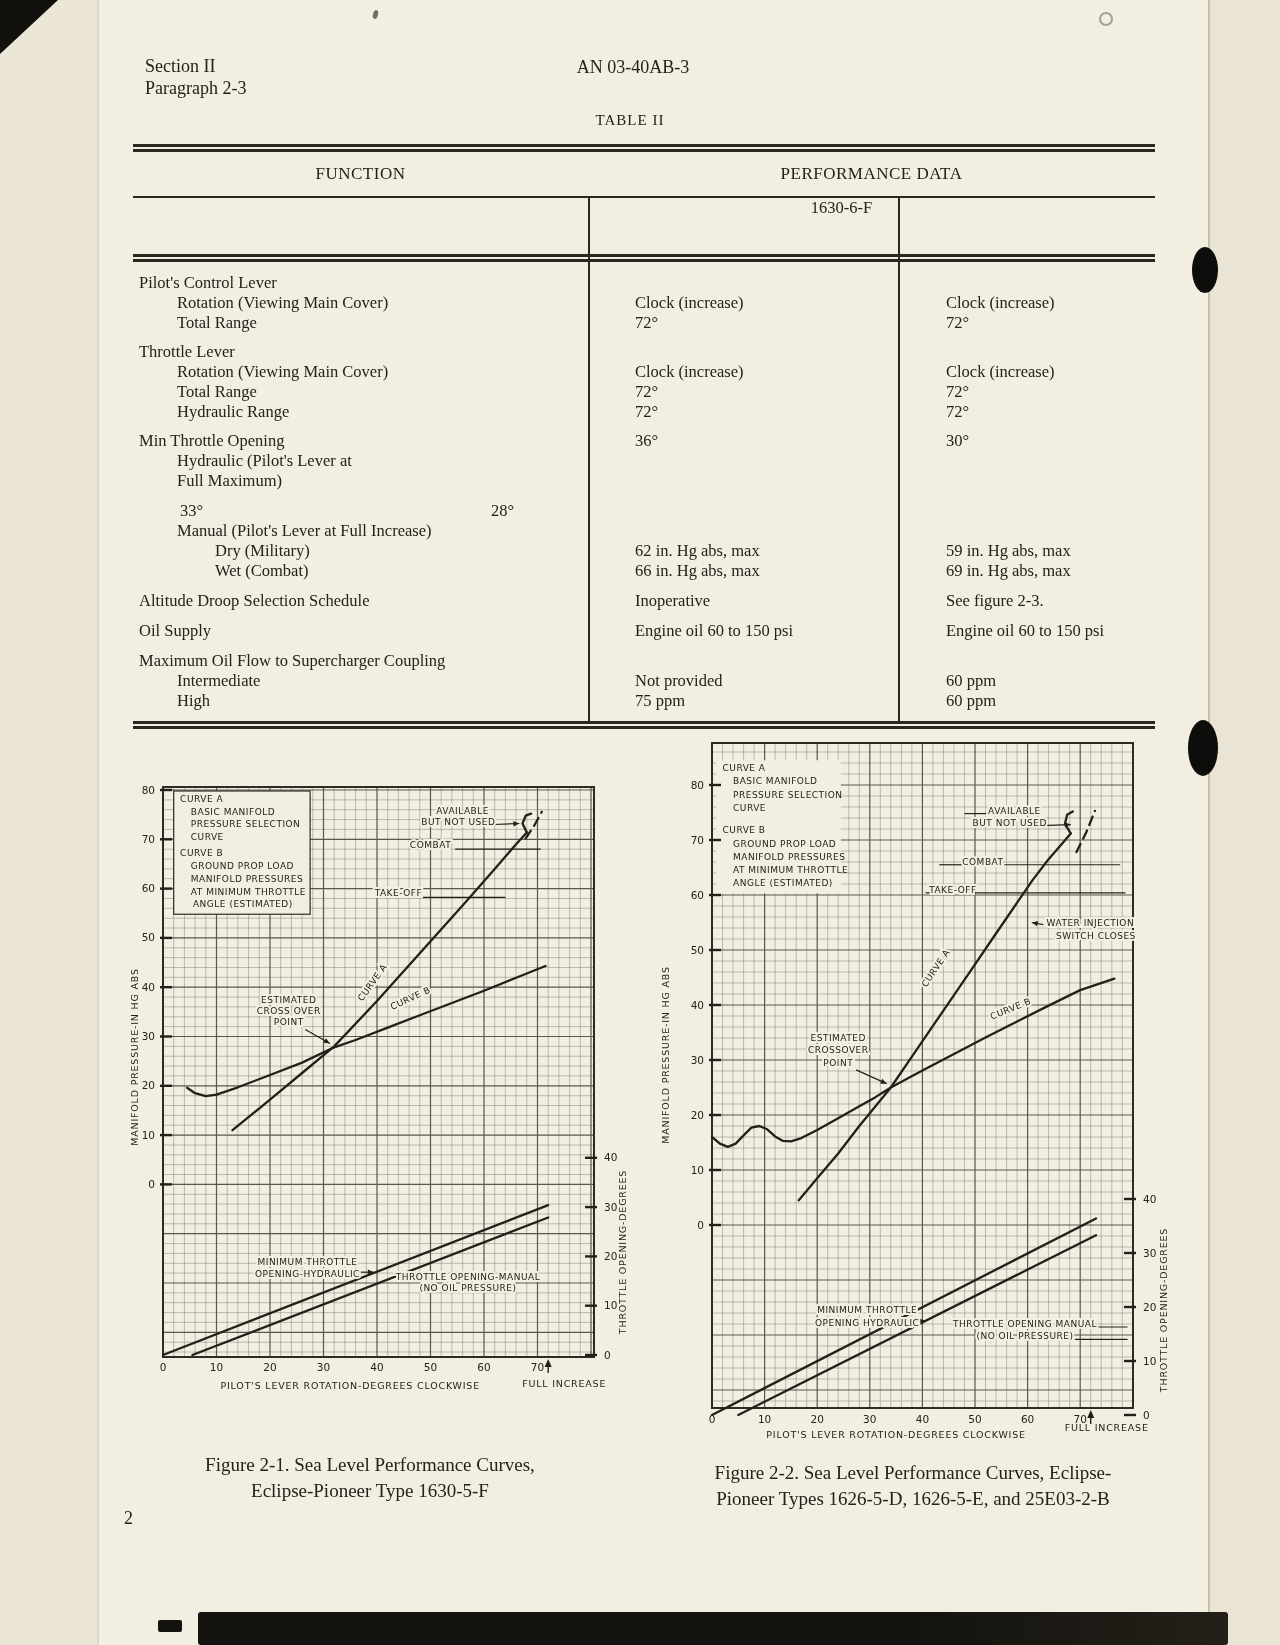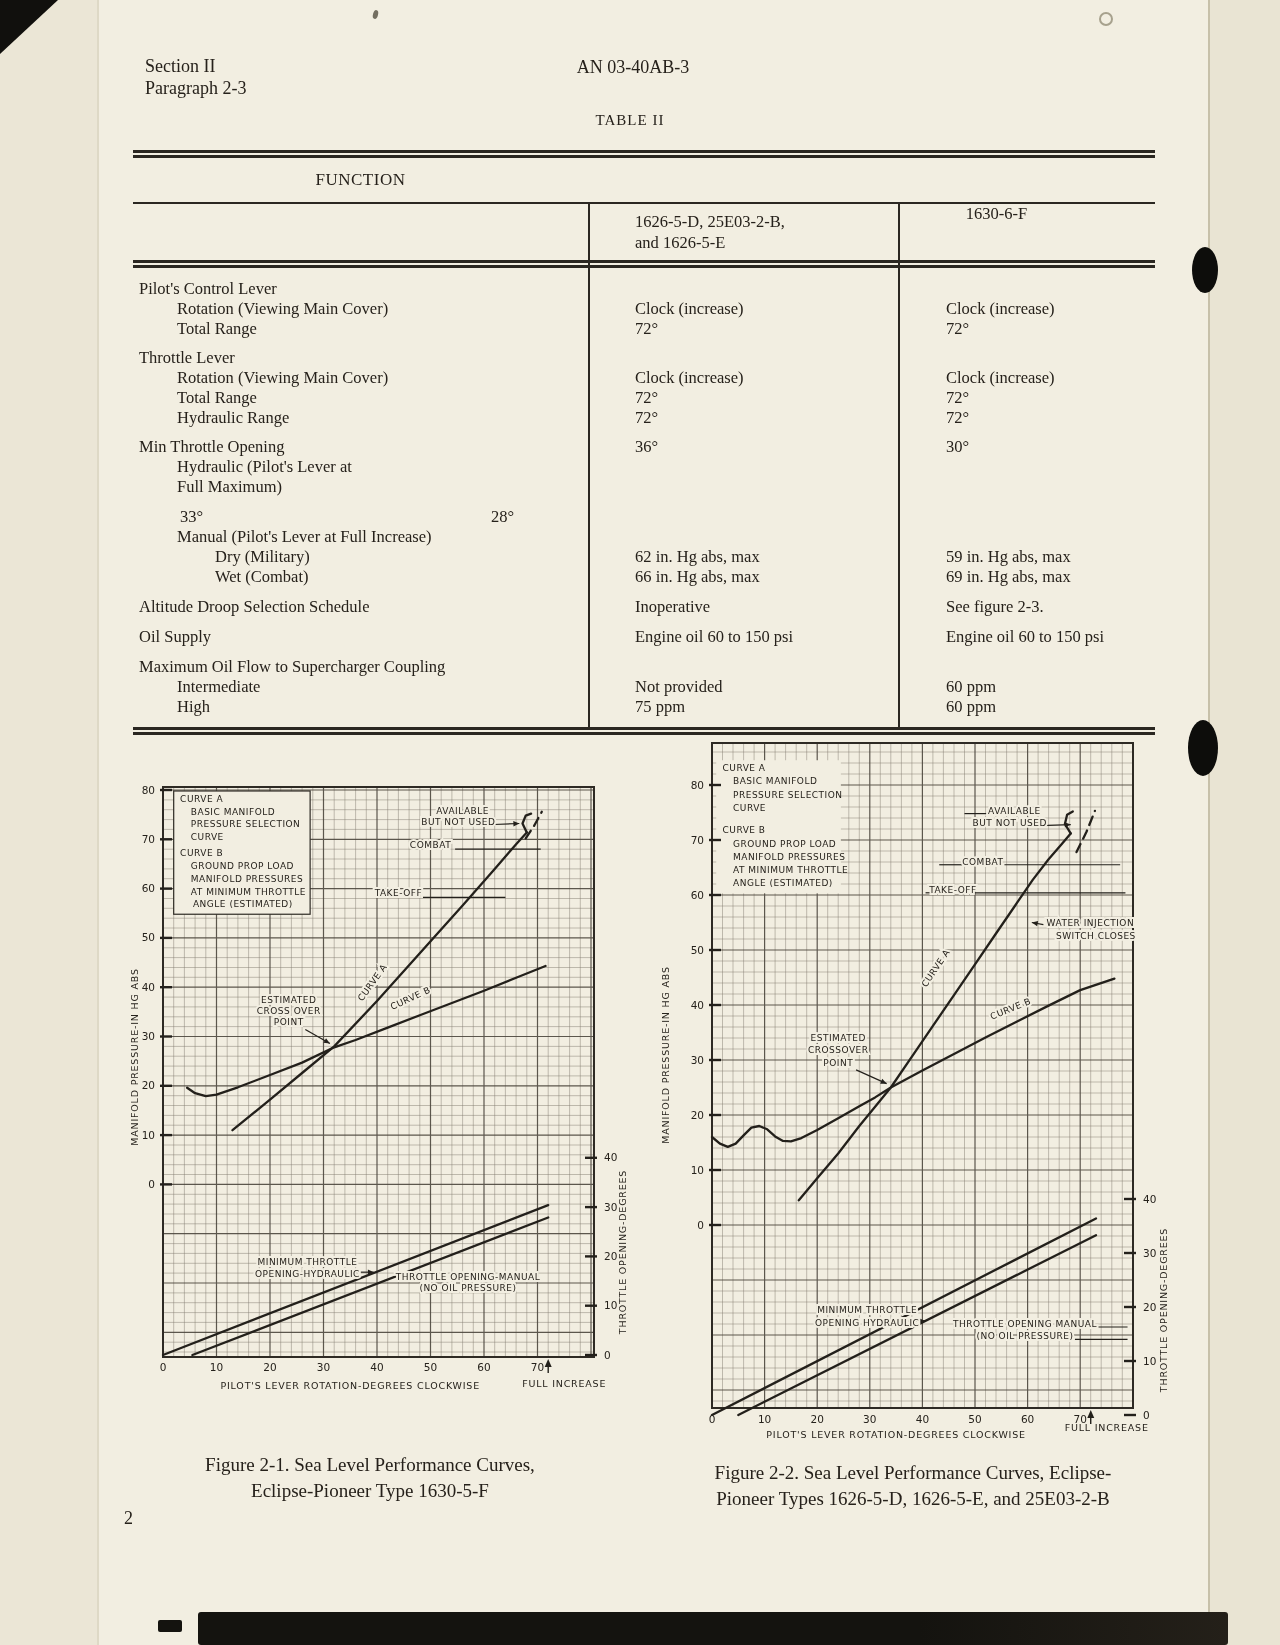--- a/index.html
+++ b/index.html
@@ -14,21 +14,21 @@
   .blob{background:#0d0d0b;border-radius:50%;}
   .bottom-strip{left:198px;top:1612px;width:1030px;height:33px;background:linear-gradient(90deg,#14130f 70%,#242019);border-radius:3px;}
   .bottom-dash{left:158px;top:1620px;width:24px;height:12px;background:#14130f;border-radius:2px;}
   .speck1{left:373px;top:10px;width:5px;height:9px;background:#4a4436;border-radius:50%;transform:rotate(15deg);opacity:.75;}
   .speck2{left:1099px;top:12px;width:10px;height:10px;border:2px solid #756e55;border-radius:50%;opacity:.6;}
   
   .hdr-left{left:121px;top:55px;font-size:18px;line-height:22px;margin-left:24px;}
   .hdr-doc{left:483px;top:57px;width:300px;text-align:center;font-size:18px;}
   .tbl-title{left:480px;top:112px;width:300px;text-align:center;font-size:15px;letter-spacing:1px;}
   
-  .tbl{left:133px;top:150px;width:1022px;border-top:8px double #2b2721;border-bottom:8px double #2b2721;
+  .tbl{left:133px;top:144px;width:1022px;border-top:8px double #2b2721;border-bottom:8px double #2b2721;
        font-size:16.5px;line-height:20px;box-sizing:content-box;}
   .thead{height:44px;display:flex;align-items:center;border-bottom:2px solid #2b2721;font-size:17px;letter-spacing:.5px;}
   .th-fn{width:455px;text-align:center;}
   .th-pd{flex:1;text-align:center;}
   .tsub{display:flex;height:56px;border-bottom:8px double #2b2721;}
   .ts-f{width:455px;}
   .ts-1{width:310px;box-sizing:border-box;padding:7px 0 0 47px;line-height:21px;}
   .ts-2{flex:1;display:flex;justify-content:center;padding:0 60px 5px 0;box-sizing:border-box;}
   .tbody{padding:7px 0 10px 0;}
   .trow{display:flex;align-items:center;}
@@ -66,27 +66,24 @@
 <div class="abs hdr-left">
   <div>Section II</div>
   <div>Paragraph 2-3</div>
 </div>
 <div class="abs hdr-doc">AN 03-40AB-3</div>
 <div class="abs tbl-title">TABLE II</div>
 
 <div class="abs tbl">
   <div class="thead">
     <div class="th-fn">FUNCTION</div>
+    <div class="th-pd">PERFORMANCE DATA</div>
   </div>
   <div class="tsub">
     <div class="ts-f"></div>
-    <div class="ts-1">
-      <div>1626-5-D, 25E03-2-B,</div>
-      <div>and 1626-5-E</div>
-    </div>
     <div class="ts-2">
       <span>1630-6-F</span>
     </div>
   </div>
   <div class="tbody" id="tbl-body">
       <div class="trow" style="padding-top: 4px;">
         <div class="tc-f i0">Pilot's Control Lever</div>
         <div class="tc-1"></div>
         <div class="tc-2"></div>
       </div>

